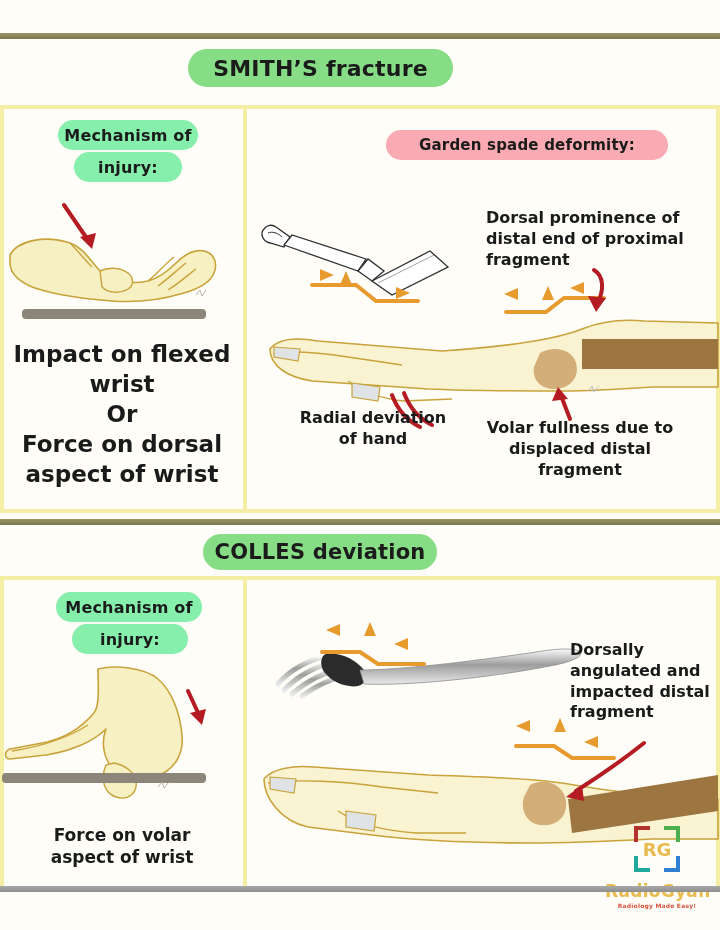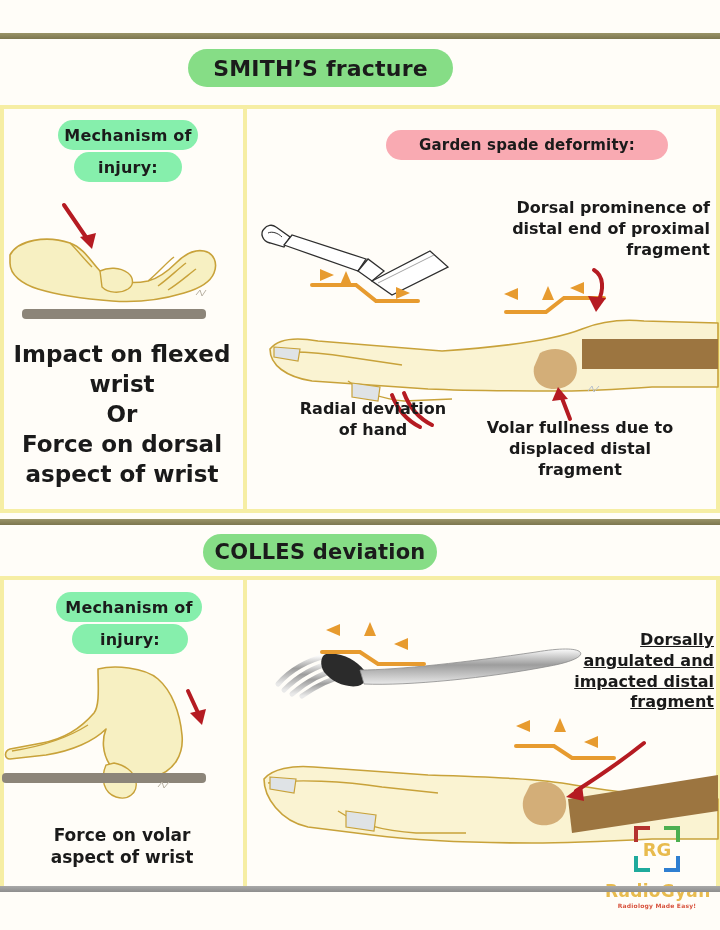--- a/index.html
+++ b/index.html
@@ -37,21 +37,21 @@
 
   
   .caption {
     position:absolute;
     text-align:center;
     color:#1a1a1a;
     font-weight:700;
     line-height:1.30;
     white-space:pre-line;
   }
-  .caption.right { text-align:right; }
+  .caption.right { text-align:left;margin-top:10px; }
 
   
   .art { position:absolute; }
   .art svg { display:block; width:100%; height:100%; overflow:visible; }
 
   
   .logo { position:absolute; text-align:center; }
   .logo-mark { position:relative; width:50px; height:50px; margin:0 auto; }
   .logo-word {
     font-family:"DejaVu Sans", sans-serif;
@@ -193,21 +193,21 @@
     </svg>
   </div>
 
   <div class="art" style="left:570px; top:268px; width:60px; height:48px;">
     <svg viewBox="0 0 60 48">
       <path d="M24,2 C34,8 34,22 28,34" stroke="#b51b22" stroke-width="4" fill="none" stroke-linecap="round"></path>
       <path d="M26,44 L18,28 L36,30 Z" fill="#b51b22"></path>
     </svg>
   </div>
 
-  <div class="caption" style="left:278px; top:399px; width:190px; font-size:16px;">Radial deviation
+  <div class="caption" style="left:278px; top:408px; width:190px; font-size:16px;">Radial deviation
 of hand</div>
   <div class="caption" style="left:466px; top:418px; width:228px; font-size:16px;">Volar fullness due to
 displaced distal
 fragment</div>
 
   <div class="olive-bar" style="top:519px;"></div>
 
   <div class="badge badge-green" style="left:203px; top:534px; width:234px; height:36px; font-size:21px;">COLLES deviation</div>
 
   <div class="y-line-h" style="left:0px;   top:576px; width:720px;"></div>
@@ -277,21 +277,21 @@
     <svg viewBox="0 0 130 48">
       <path d="M6,34 L44,34 L62,46 L108,46" fill="none" stroke="#e79b2f" stroke-width="4" stroke-linecap="round"></path>
       <g fill="#e79b2f">
         <path d="M24,6 l-14,6 l14,6 z"></path>
         <path d="M54,4 l6,14 l-12,0 z"></path>
         <path d="M92,20 l-14,6 l14,6 z"></path>
       </g>
     </svg>
   </div>
 
-  <div class="caption right" style="left:570px; top:630px; width:144px; font-size:16px;text-decoration:underline;">Dorsally
+  <div class="caption right" style="left:570px; top:630px; width:144px; font-size:16px;">Dorsally
 angulated and
 impacted distal
 fragment</div>
 
   <div class="art" style="left:510px; top:714px; width:110px; height:42px;">
     <svg viewBox="0 0 110 42">
       <path d="M6,32 L44,32 L62,44 L104,44" fill="none" stroke="#e79b2f" stroke-width="4" stroke-linecap="round"></path>
       <g fill="#e79b2f">
         <path d="M20,6 l-14,6 l14,6 z"></path>
         <path d="M50,4 l6,14 l-12,0 z"></path>

